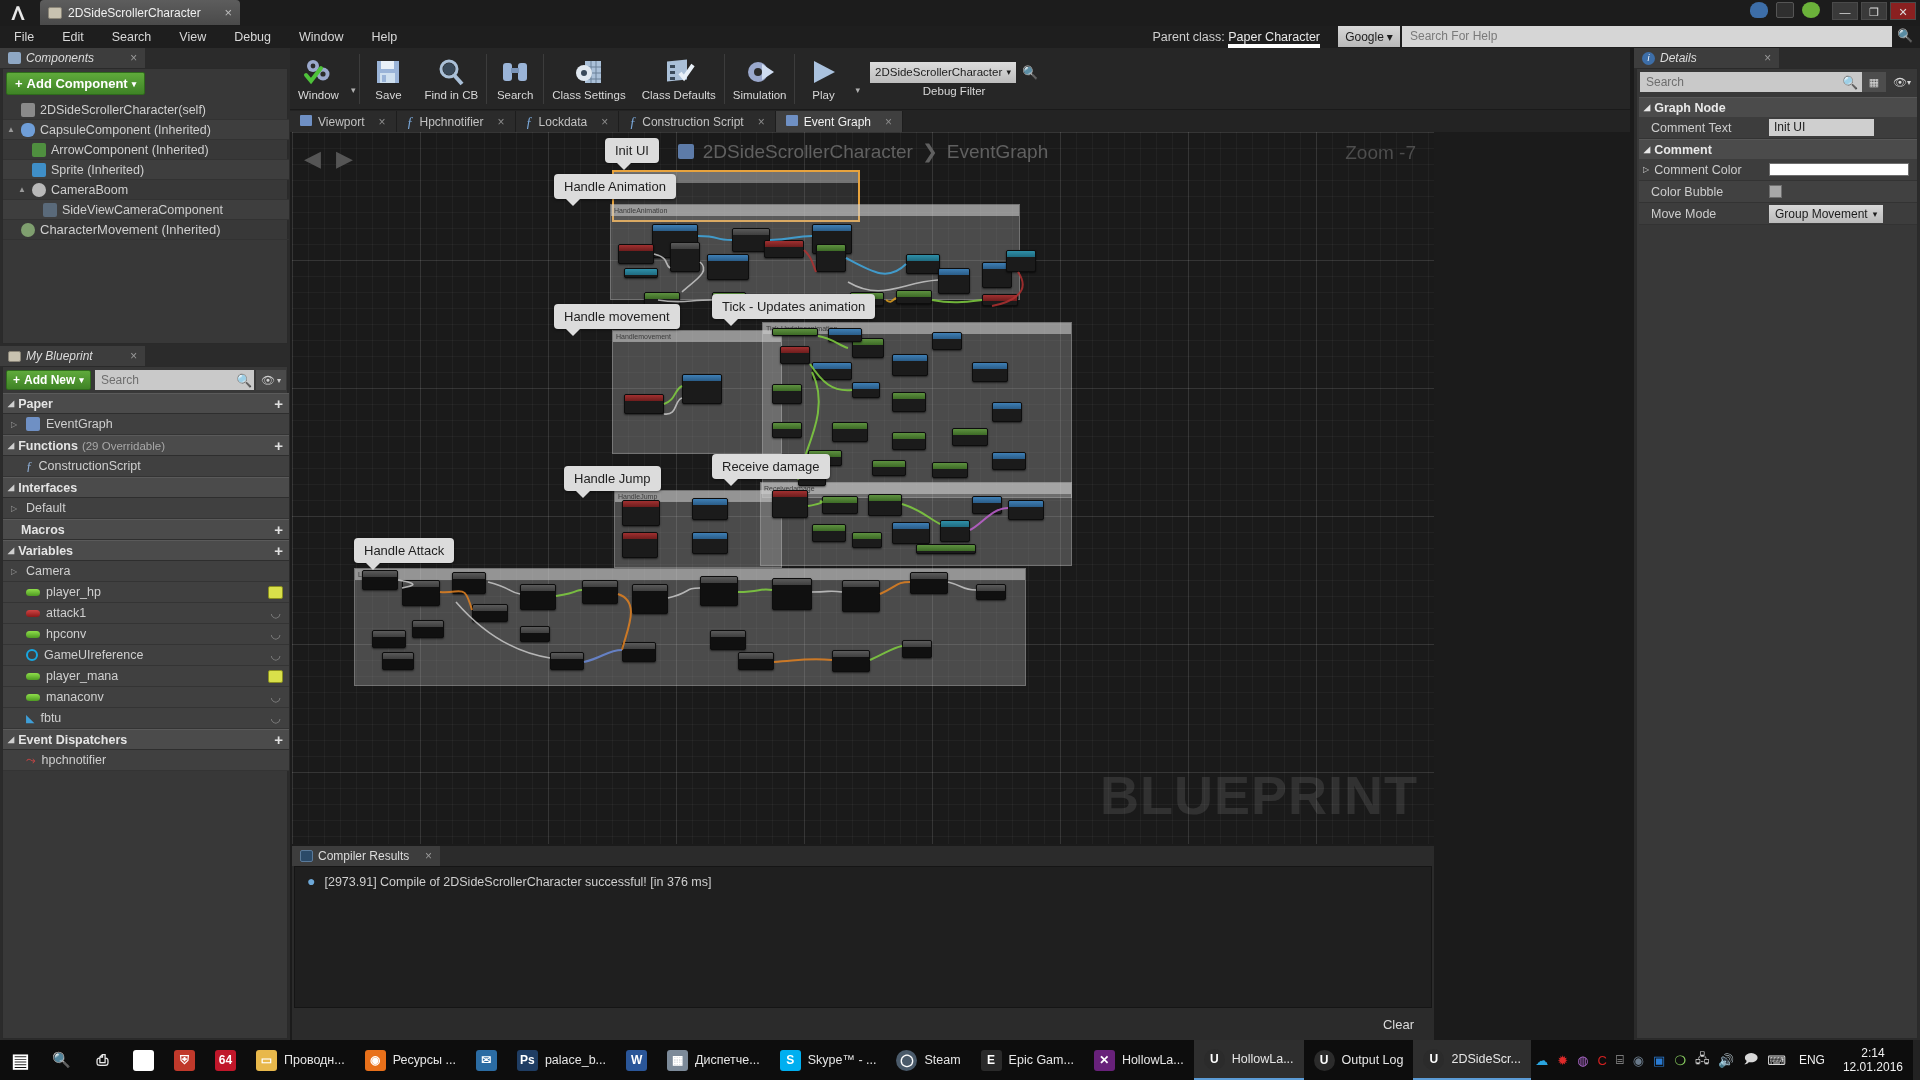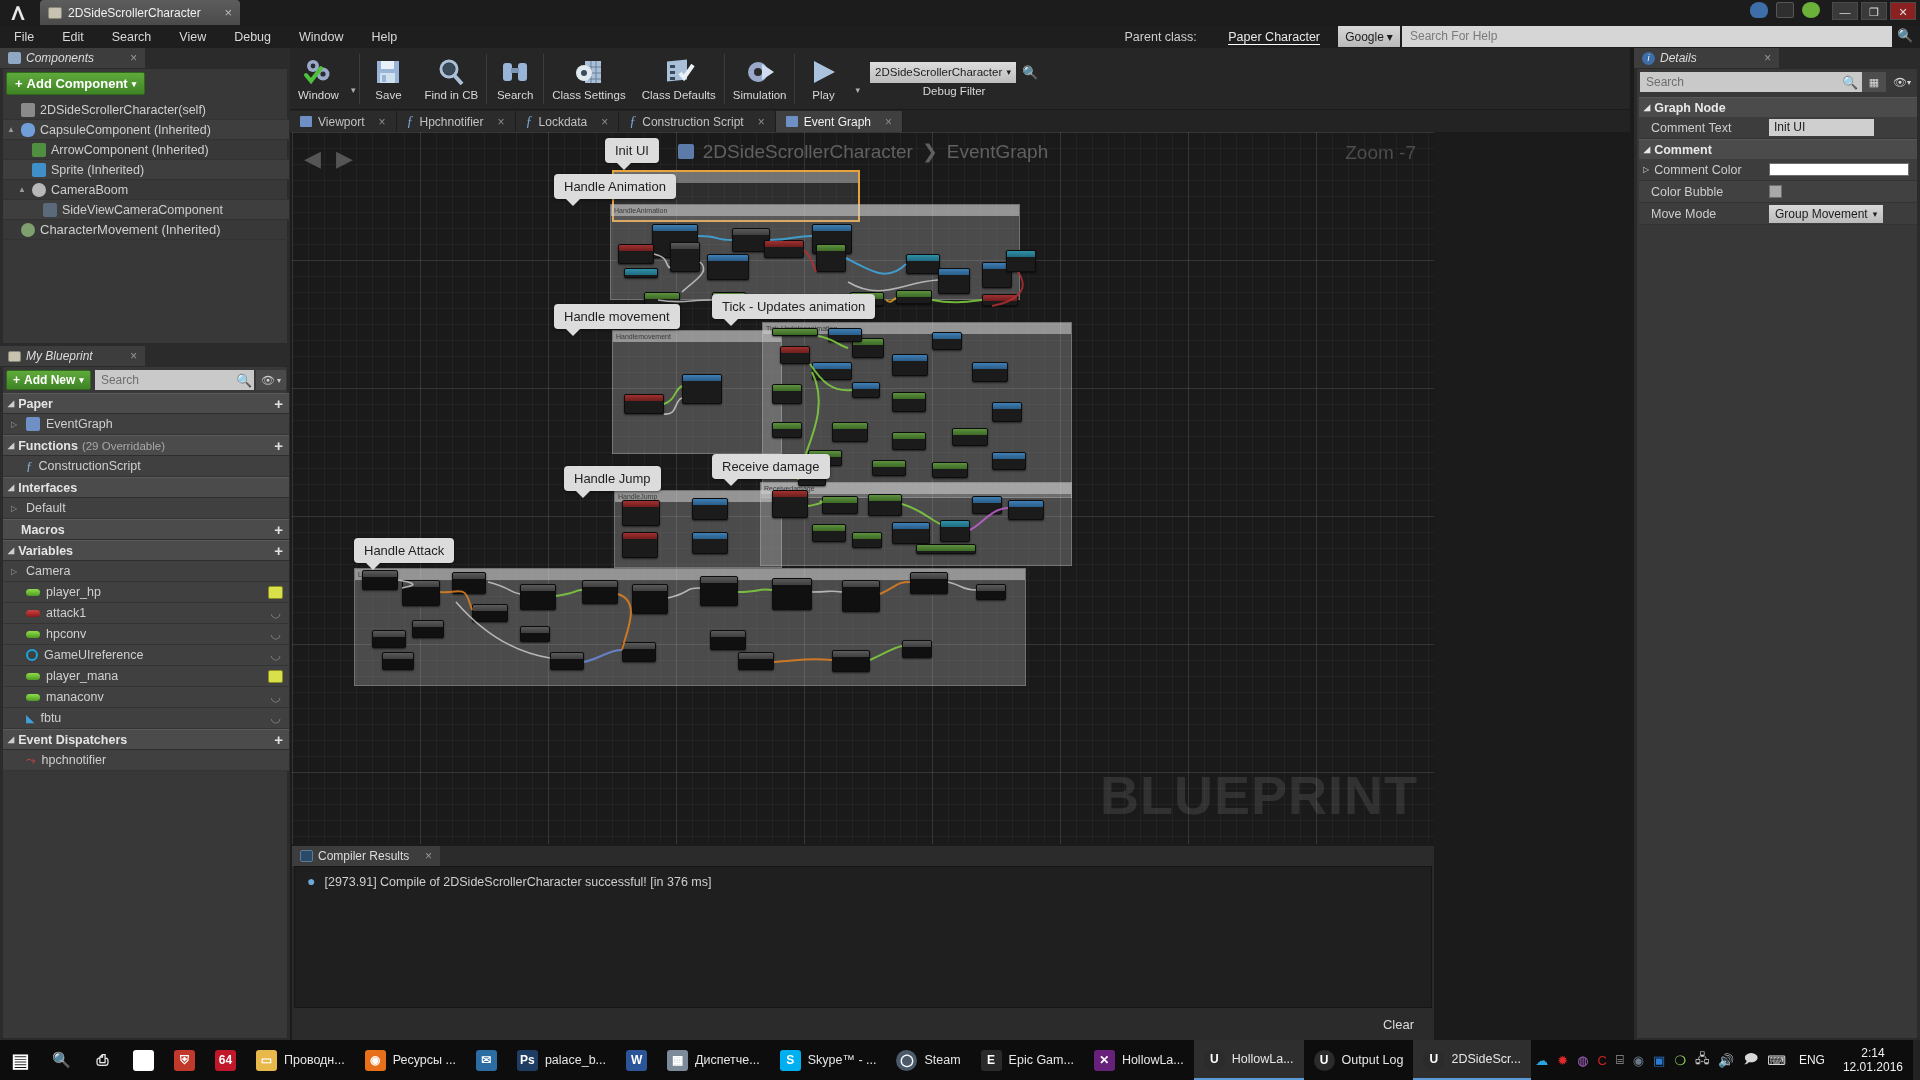--- a/index.html
+++ b/index.html
@@ -24,21 +24,21 @@
   #win-btns div.cls { background:#8a2020; }
   #tb-icons { position:absolute; right:100px; top:2px; display:flex; gap:8px; align-items:center;}
   .tbic { width:18px;height:16px;border-radius:2px; }
 
   
   #menubar { position:absolute; left:0; top:26px; width:1920px; height:22px;
     background:#1e1e1e; display:flex; align-items:center; }
   #menubar .mi { padding:0 14px; font-size:12.5px; color:#d8d8d8; line-height:22px; height:22px;}
   #parentclass { position:absolute; right:600px; top:27px; height:20px; font-size:12.5px;
     color:#cfcfcf; line-height:20px; white-space:nowrap;}
-  #parentclass b { color:#e8e8e8; font-weight:normal; border-bottom:1px solid #ffffff;margin-left:28px;}
+  #parentclass b { color:#e8e8e8; font-weight:normal; border-bottom:4px solid #ffffff;}
   #google-drop { position:absolute; right:520px; top:26px; height:21px; width:62px;
     background:linear-gradient(#d8d8d8,#b9b9b9); color:#1c1c1c; font-size:12px;
     display:flex; align-items:center; justify-content:center; gap:3px; }
   #help-search { position:absolute; right:28px; top:26px; height:21px; width:490px;
     background:#d6d6d6; color:#7a7a7a; font-size:12px; padding:0 8px; line-height:21px;}
   #help-search-ic { position:absolute; right:6px; top:28px; font-size:13px; color:#2a2a2a;}
 
   
   #leftcol { position:absolute; left:0; top:48px; width:290px; height:993px; background:#2b2b2b; }
 
@@ -92,21 +92,21 @@
   .tb-caret { font-size:9px; color:#b0b0b0; align-self:center; padding:0 4px; }
   #dbgfilter { display:flex; flex-direction:column; align-items:center; gap:2px;
     justify-content:center; height:62px; padding-left:6px;}
   #dbg-combo { width:146px; height:21px; background:linear-gradient(#dcdcdc,#bdbdbd);
     color:#1b1b1b; font-size:11.5px; display:flex; align-items:center; padding:0 5px; }
   #dbg-combo .cr { margin-left:auto; font-size:9px; }
 
   
   #gtabs { position:absolute; left:290px; top:110px; width:1340px; height:22px;
     background:#232323; display:flex; align-items:flex-end; }
-  .gtab { height:21px; display:flex; align-items:center; gap:6px; padding:4px 10px;
+  .gtab { height:21px; display:flex; align-items:flex-start; gap:6px; padding:4px 10px;
     font-size:12px; color:#c2c2c2; background:#2b2b2b; border-right:1px solid #1d1d1d; }
   .gtab.active { background:#3f3f3f; color:#f0f0f0; }
   .gtab .x { color:#8d8d8d; font-size:12px; margin-left:8px; }
   .gtab .fi { color:#7aa7d8; font-style:italic; font-family:"Liberation Serif", serif; font-size:14px;}
   .gtab .gi { width:12px;height:11px; background:#6f90c4; border-radius:1px;}
 
   
   #graph { position:absolute; left:292px; top:132px; width:1142px; height:712px;
     background:#1a1a1a; overflow:hidden;
     background-image:

